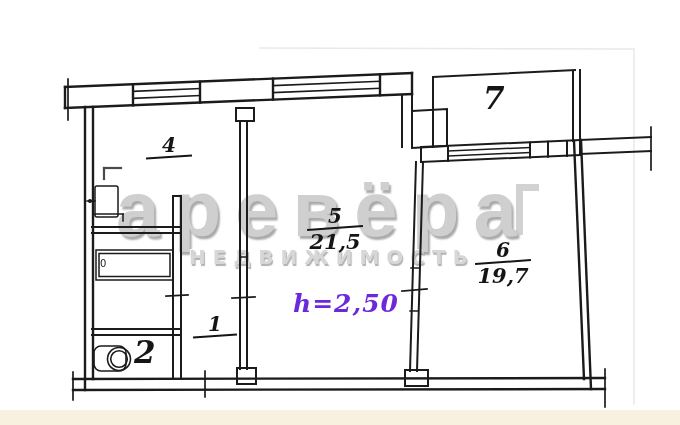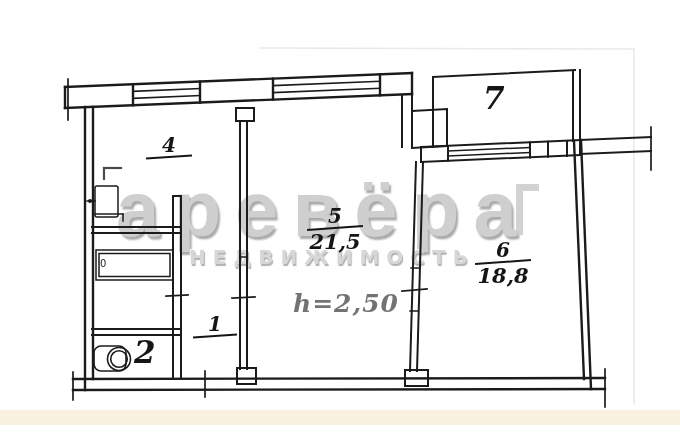--- a/index.html
+++ b/index.html
@@ -22,21 +22,21 @@
 
   
   .frac-label{position:absolute;z-index:3;text-align:center;color:#151515;
        font-family:"DejaVu Serif",serif;font-style:italic;}
   .frac-label .num{display:block;font-size:20px;line-height:20px;font-weight:600;}
   .frac-label .bar{display:block;height:0;border-top:2.2px solid #151515;margin:1px auto 2px;
        transform:rotate(-4deg);}
   .frac-label .area{display:block;font-size:21px;line-height:21px;font-weight:600;}
   .room-num-big{position:absolute;z-index:3;color:#151515;font-family:"DejaVu Serif",serif;
        font-style:italic;font-weight:600;font-size:31px;line-height:31px;}
-  .height-label{position:absolute;z-index:3;left:293px;top:291px;color:#737373;
+  .height-label{position:absolute;z-index:3;left:293px;top:291px;color:#6d28d9;
        font-family:"DejaVu Serif",serif;font-style:italic;font-weight:600;
        font-size:25px;line-height:26px;letter-spacing:1px;}
   .tub-mark{position:absolute;z-index:3;left:100px;top:258px;color:#222;
        font-family:"DejaVu Sans",sans-serif;font-size:10px;line-height:11px;}
 </style>
 </head>
 <body>
 
 <div id="stage">
 
@@ -177,21 +177,21 @@
   </div>
 
   <div class="frac-label" style="left:187px;top:314px;width:56px;">
     <span class="num">1</span>
     <span class="bar" style="width:44px;"></span>
   </div>
 
   <div class="frac-label" style="left:468px;top:240px;width:70px;">
     <span class="num">6</span>
     <span class="bar" style="width:56px;"></span>
-    <span class="area">18,8</span>
+    <span class="area">19,7</span>
   </div>
 
   <div class="room-num-big" style="left:483px;top:83px;">7</div>
 
   <div class="room-num-big" style="left:134px;top:337px;">2</div>
 
   <div class="height-label">h=2,50</div>
 
   <div class="tub-mark">0</div>
 

